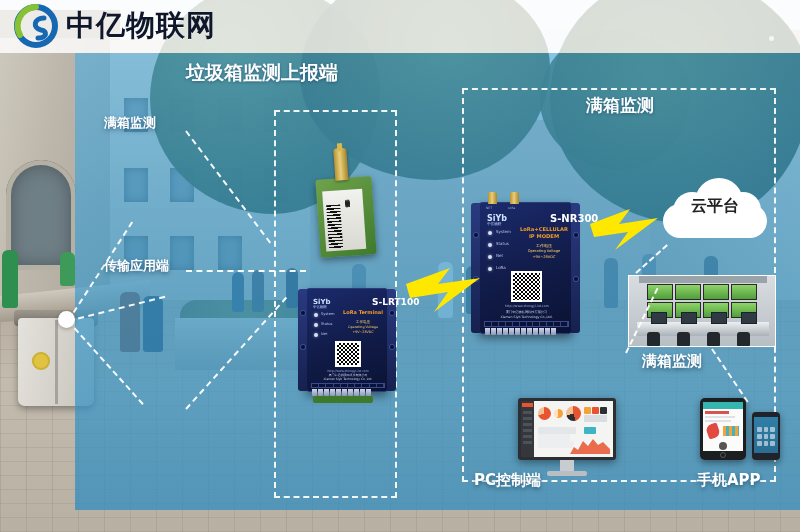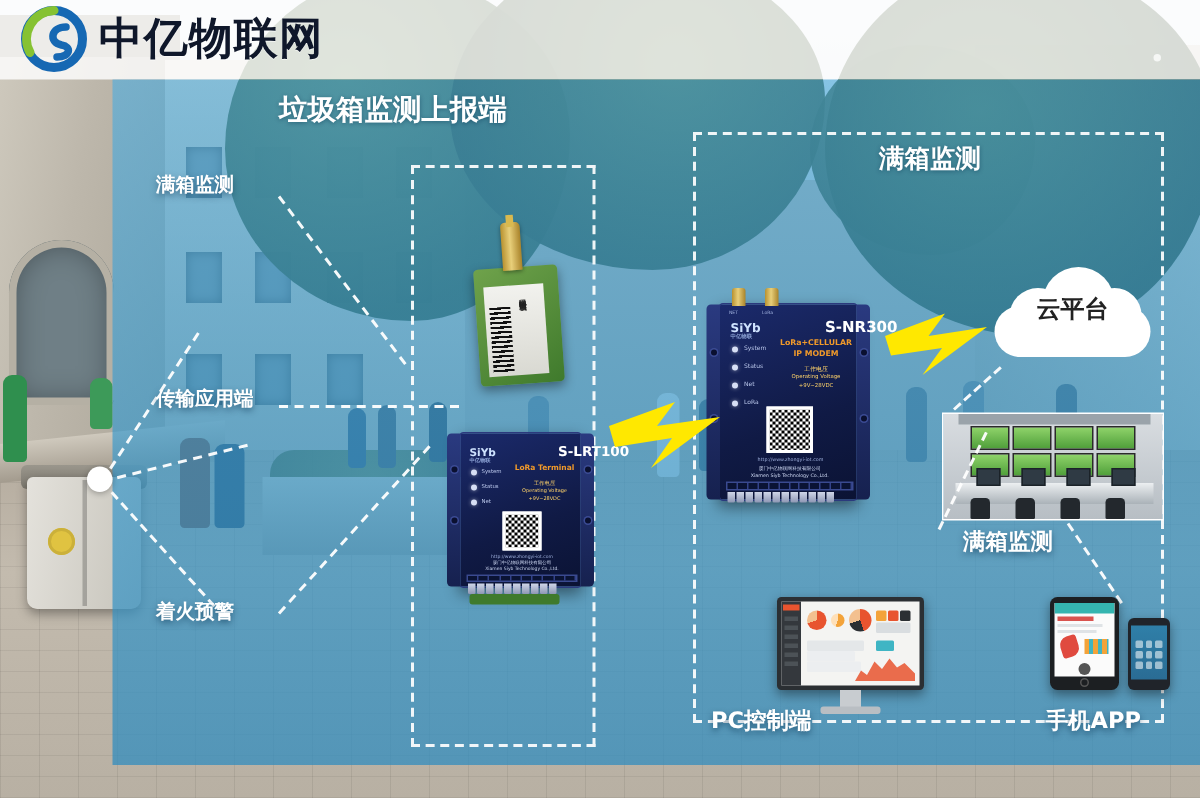--- a/index.html
+++ b/index.html
@@ -286,21 +286,20 @@
   <div class="cline" style="left:68px;top:320px;width:118px;transform:rotate(-57deg);"></div>
   <div class="cline" style="left:68px;top:320px;width:100px;transform:rotate(-14deg);"></div>
   <div class="cline" style="left:68px;top:320px;width:112px;transform:rotate(48deg);"></div>
   <div class="cline" style="left:186px;top:130px;width:140px;transform:rotate(53deg);"></div>
   <div class="cline" style="left:186px;top:270px;width:120px;transform:rotate(0deg);"></div>
   <div class="cline" style="left:186px;top:408px;width:150px;transform:rotate(-48deg);"></div>
   <div class="hub-dot"></div>
 
   <div class="calllabel lb-full">满箱监测</div>
   <div class="calllabel lb-odor">传输应用端</div>
-  <div class="calllabel lb-fire">着火预警</div>
 
   <div class="pcb">
     <div class="sma"></div>
     <div class="pcb-label">
       <div class="pcb-bars"></div>
       <div class="pcb-txt">中亿物联网 物联网通信模块</div>
     </div>
   </div>
 
   <div class="dev" style="left:306px;top:288px;width:82px;height:104px;">

